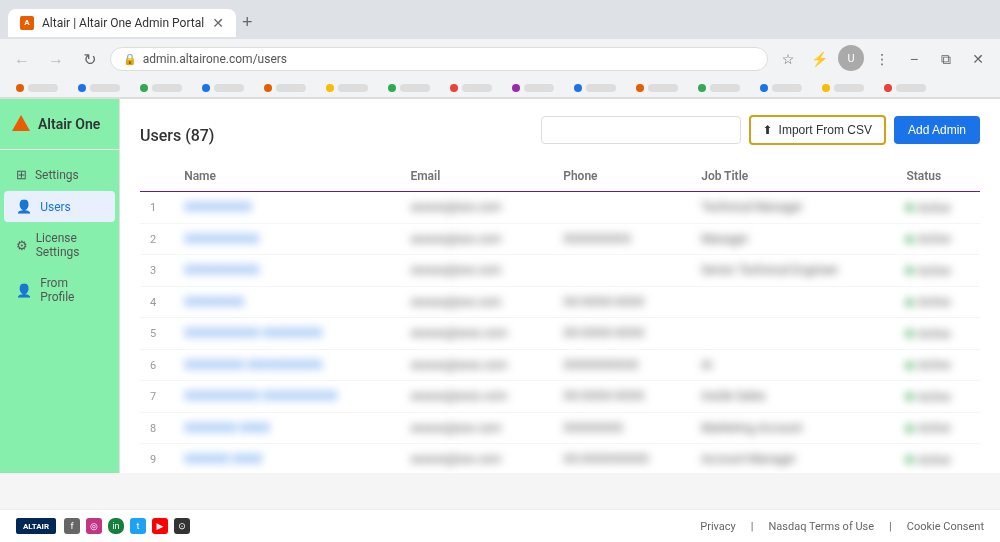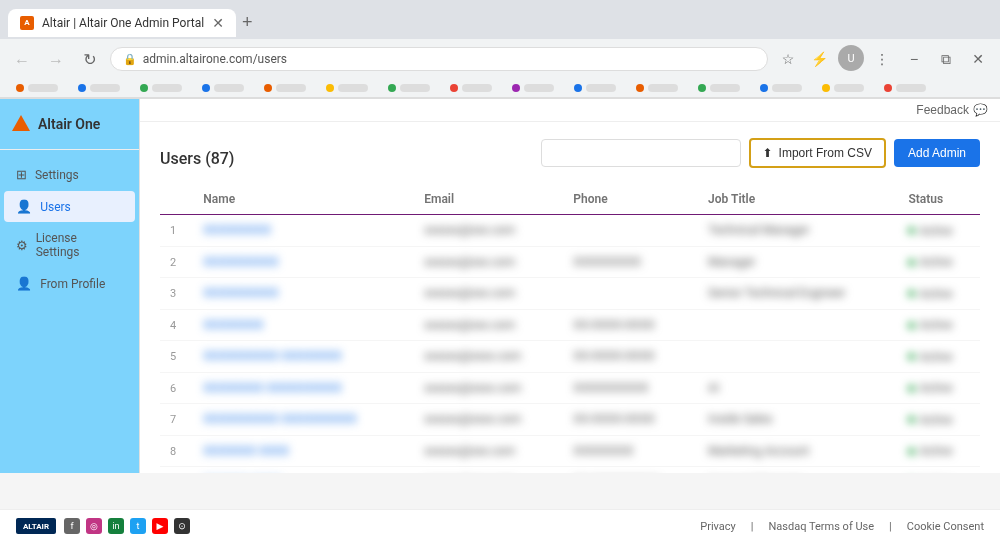--- a/index.html
+++ b/index.html
@@ -22,21 +22,21 @@
 
     
     .bookmark-bar { display: flex; align-items: center; padding: 2px 8px; gap: 4px; background: #f1f3f4; border-bottom: 1px solid #ddd; overflow: hidden; }
     .bookmark-item { display: flex; align-items: center; gap: 4px; padding: 3px 8px; border-radius: 4px; cursor: pointer; white-space: nowrap; font-size: 11px; color: #444; }
     .bookmark-dot { width: 8px; height: 8px; border-radius: 50%; flex-shrink: 0; }
 
     
     .app-container { display: flex; flex: 1; overflow: hidden; }
 
     
-    .sidebar { width: 140px; background: #7dd3fc; border-right: 1px solid #e0e0e0; display: flex; flex-direction: column; flex-shrink: 0; }
+    .sidebar { width: 120px; background: #86efac; border-right: 1px solid #e0e0e0; display: flex; flex-direction: column; flex-shrink: 0; }
     .sidebar-header { padding: 14px 10px; border-bottom: 1px solid #eee; }
     .sidebar-logo { display: flex; align-items: center; gap: 6px; }
     .sidebar-logo-text { font-size: 14px; font-weight: 600; color: #333; }
     .sidebar-nav { flex: 1; padding: 8px 0; }
     .sidebar-item { display: flex; align-items: center; gap: 8px; padding: 8px 12px; cursor: pointer; font-size: 12px; color: #555; border-radius: 4px; margin: 1px 4px; }
     .sidebar-item.active { background: #e8f0fe; color: #1a73e8; }
     .sidebar-item-icon { font-size: 13px; }
 
     
     .main-content { flex: 1; overflow-y: auto; background: #fff; }
@@ -200,26 +200,20 @@
           <span>License Settings</span>
         </div>
         <div class="sidebar-item">
           <span class="sidebar-item-icon">👤</span>
           <span>From Profile</span>
         </div>
       </div>
   </div>
 
   <div class="main-content">
-    <div class="feedback-bar">
-      <button class="feedback-btn">
-        <span>Feedback</span>
-        <span>💬</span>
-      </button>
-    </div>
     <div class="users-page">
       <div class="users-header">
         <h2 class="users-title">Users (87)</h2>
         <div class="users-actions">
           <input class="search-input" type="text" style="">
           <button class="import-csv-btn">
             <span>⬆</span>
             <span>Import From CSV</span>
           </button>
           <button class="add-user-btn">Add Admin</button>
@@ -344,21 +338,21 @@
     </div>
   </div>
 </div>
 
 <div class="footer">
   <div class="footer-left">
     <div class="footer-logo">ALTAIR</div>
     <div class="footer-social">
       <div class="social-icon">f</div>
       <div class="social-icon" style="background:#c13584;">◎</div>
-      <div class="social-icon" style="background:#15803d;">in</div>
+      <div class="social-icon" style="background:#15803d;border-radius:7px;">in</div>
       <div class="social-icon" style="background:#1da1f2;">t</div>
       <div class="social-icon" style="background:#ff0000;">▶</div>
       <div class="social-icon" style="background:#333;">⊙</div>
     </div>
   </div>
   <div class="footer-links">
     <a class="footer-link">Privacy</a>
     <span>|</span>
     <a class="footer-link">Nasdaq Terms of Use</a>
     <span>|</span>

